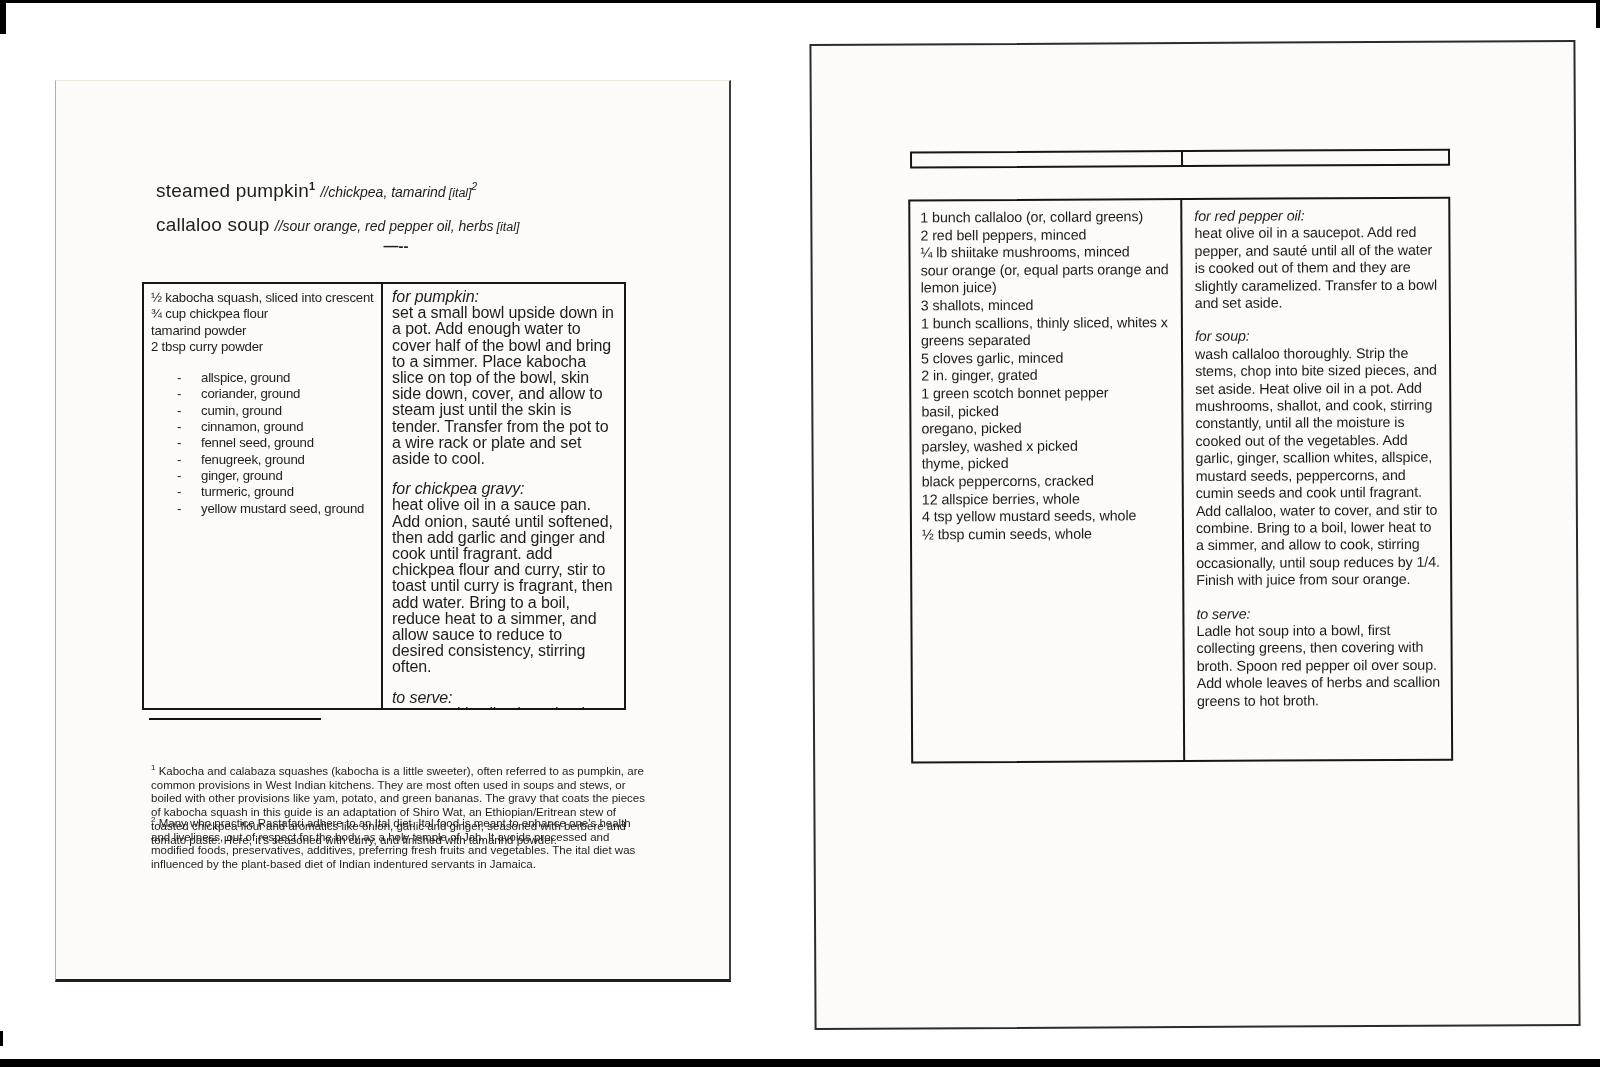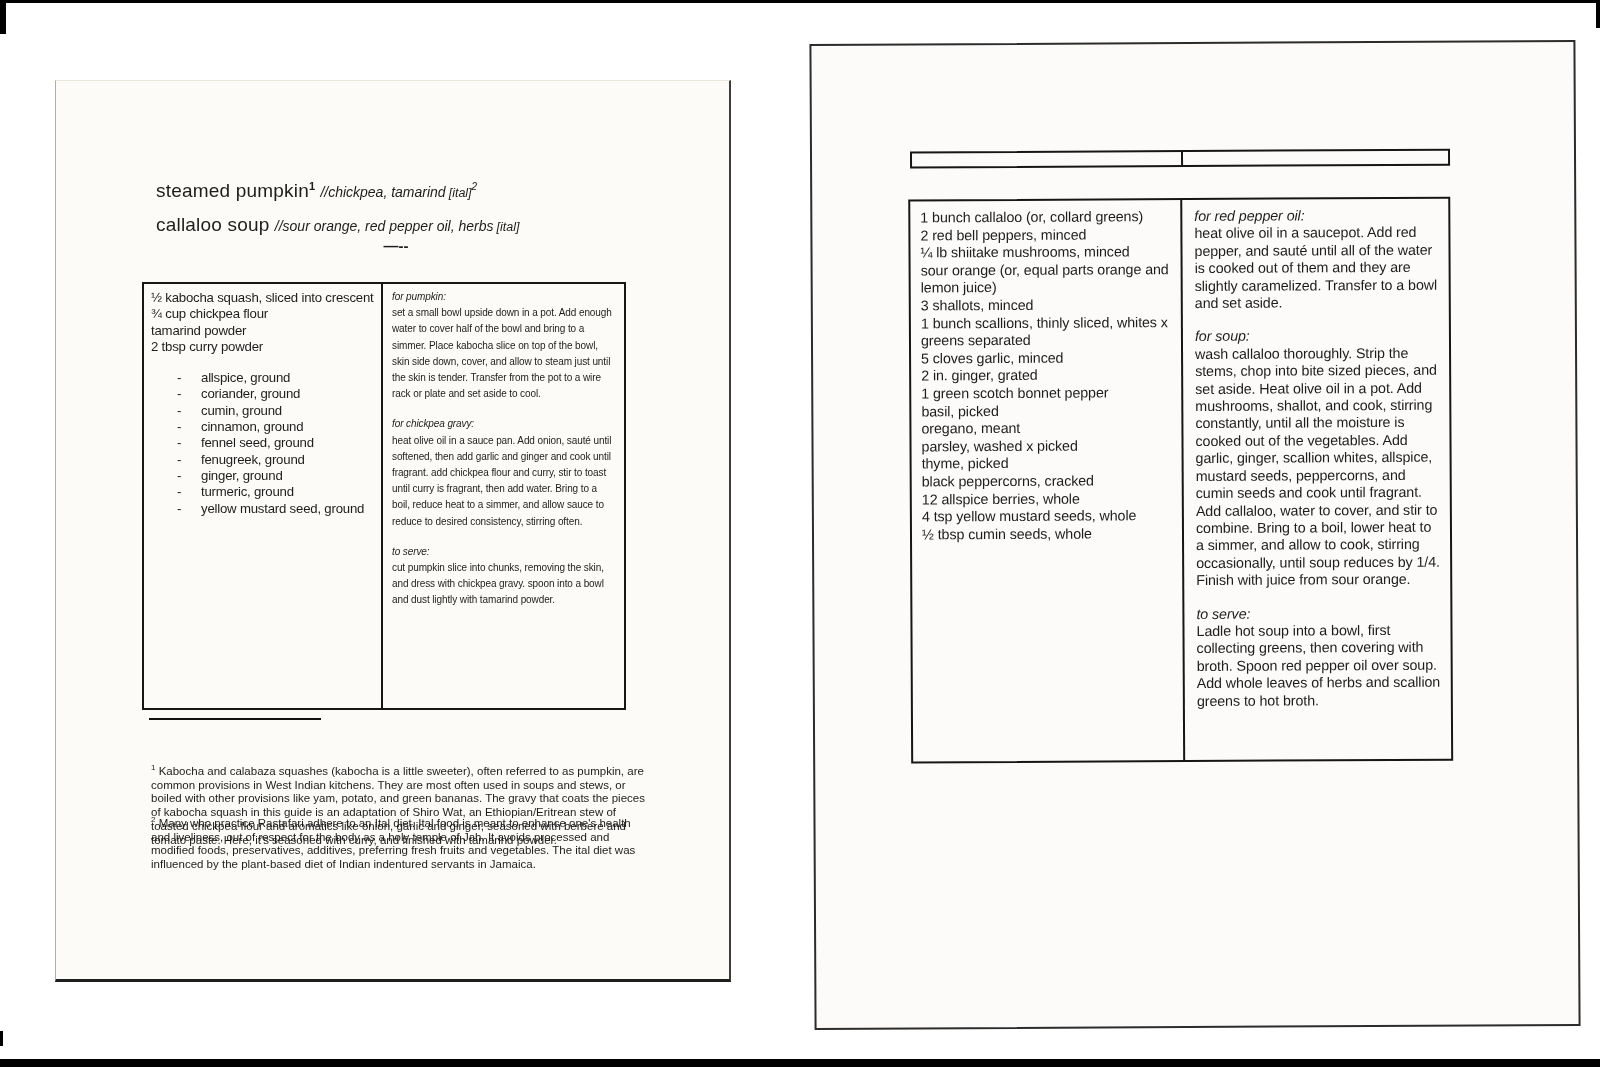--- a/index.html
+++ b/index.html
@@ -29,21 +29,21 @@
   .t-bracket { font-style:italic; font-size:12.5px; margin-left:3px;margin-top:8px; }
   .t-bracket-sup { font-size:10px; vertical-align:super; font-style:italic; }
 
   .p1-dash { position:absolute; left:98px; top:156px; width:484px; text-align:center;
              font-size:15px; font-weight:bold; letter-spacing:0; }
 
   .p1-table { position:absolute; left:86px; top:201px; width:484px; height:428px;
               border:2px solid #161616; display:flex; overflow:hidden; }
   .p1-col-ing  { width:239px; border-right:2px solid #161616; padding:6px 7px;
                  font-size:13.2px; line-height:16.3px; letter-spacing:-0.2px; overflow:hidden; }
-  .p1-col-inst { flex:1; padding:5px 7px 5px 9px; font-size:10px; line-height:16.2px;
+  .p1-col-inst { flex:1; padding:5px 7px 5px 9px; font-size:16px; line-height:16.2px;
                  letter-spacing:-0.1px; overflow:hidden; }
 
   .spice-list { margin:15px 0; }
   .spice-line { display:flex; }
   .spice-line .bullet { margin-left:26px; width:24px; }
 
   .inst-section { margin-bottom:14px; }
   .inst-head { font-style:italic; }
 
   .fn-rule { position:absolute; left:93px; top:637px; width:172px; border-top:2px solid #111; }
@@ -198,21 +198,21 @@
       <div class="ing-line">1 bunch callaloo (or, collard greens)</div>
           <div class="ing-line">2 red bell peppers, minced</div>
           <div class="ing-line">¼ lb shiitake mushrooms, minced</div>
           <div class="ing-line">sour orange (or, equal parts orange and lemon juice)</div>
           <div class="ing-line">3 shallots, minced</div>
           <div class="ing-line">1 bunch scallions, thinly sliced, whites x greens separated</div>
           <div class="ing-line">5 cloves garlic, minced</div>
           <div class="ing-line">2 in. ginger, grated</div>
           <div class="ing-line">1 green scotch bonnet pepper</div>
           <div class="ing-line">basil, picked</div>
-          <div class="ing-line">oregano, meant</div>
+          <div class="ing-line">oregano, picked</div>
           <div class="ing-line">parsley, washed x picked</div>
           <div class="ing-line">thyme, picked</div>
           <div class="ing-line">black peppercorns, cracked</div>
           <div class="ing-line">12 allspice berries, whole</div>
           <div class="ing-line">4 tsp yellow mustard seeds, whole</div>
           <div class="ing-line">½ tbsp cumin seeds, whole</div>
         </div>
       <div class="p2-col-inst">
 
           <div class="inst-section">

